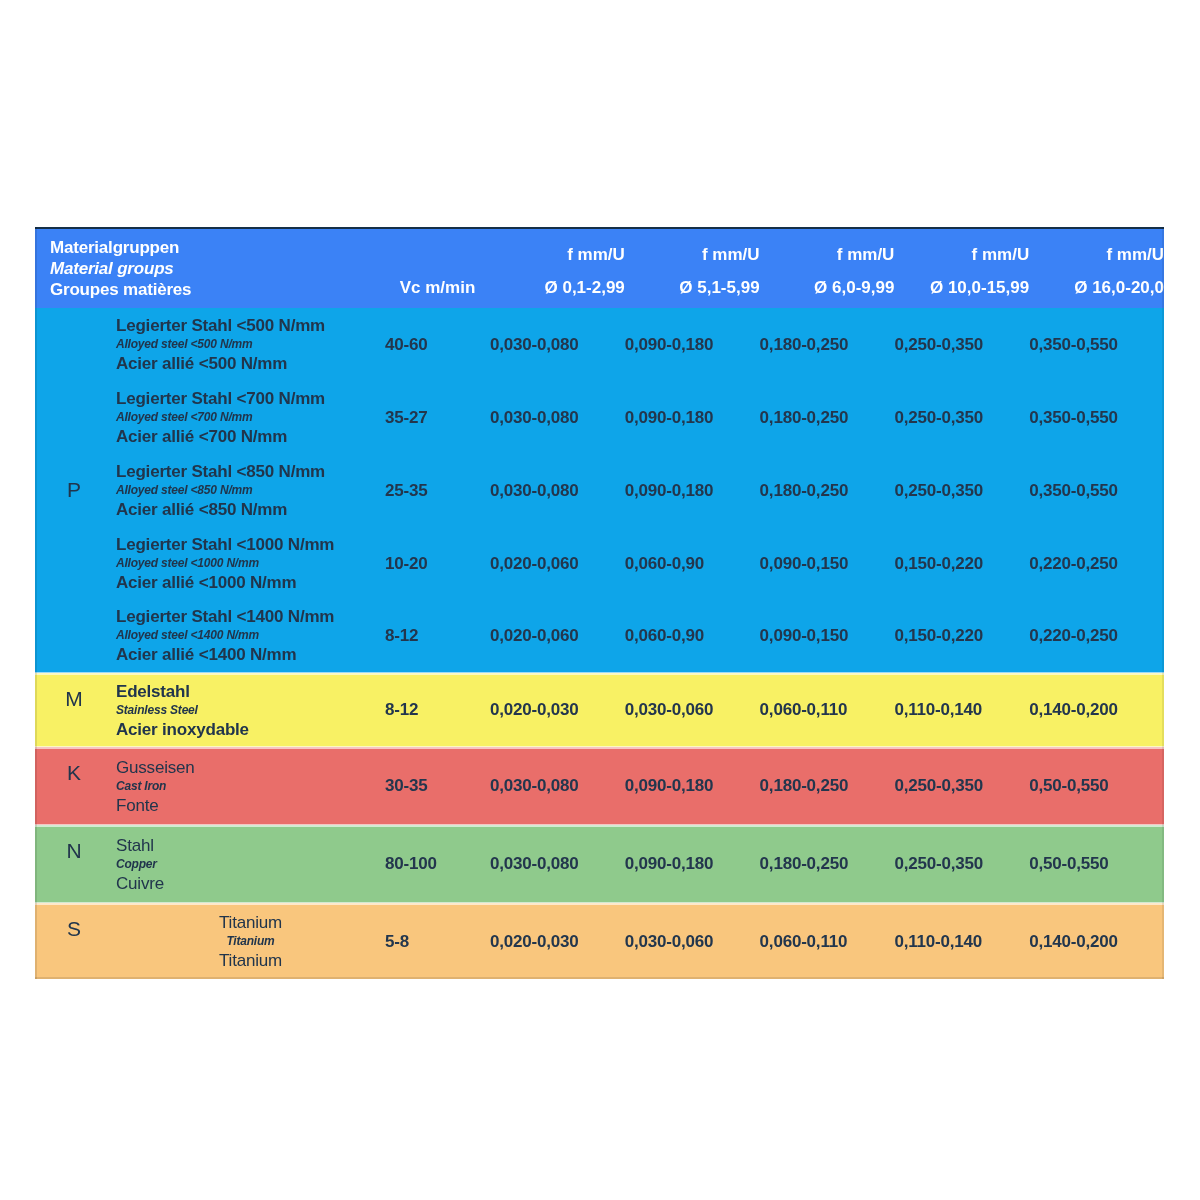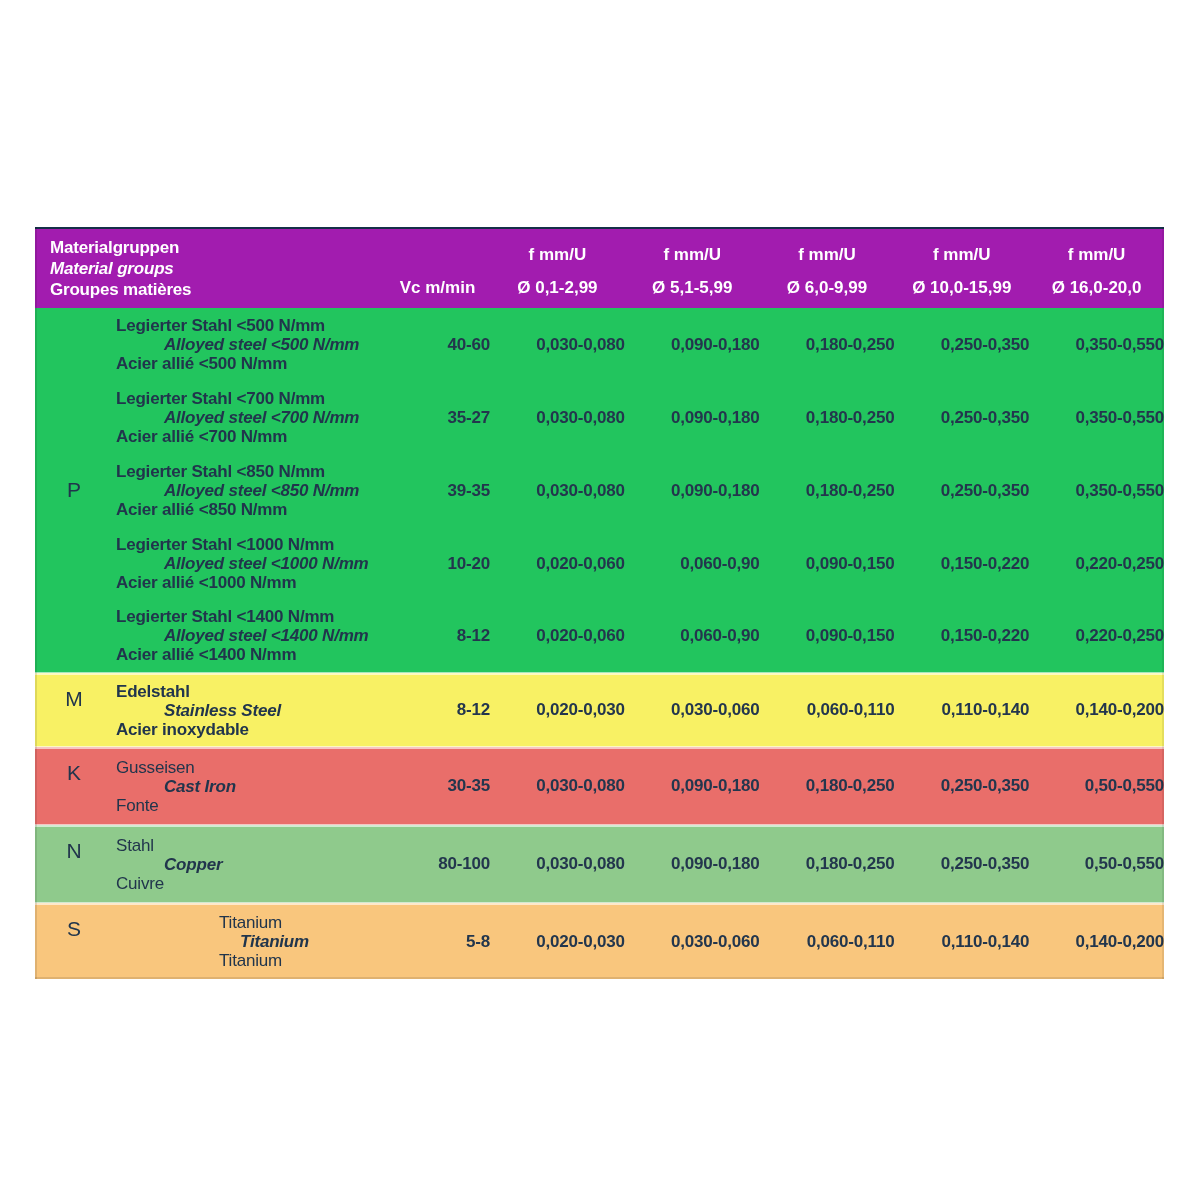--- a/index.html
+++ b/index.html
@@ -9,56 +9,56 @@
   .table-wrap::after { content:""; position:absolute; inset:0; pointer-events:none;
     box-shadow: inset 2px 0 0 rgba(0,0,0,0.10), inset -2px 0 0 rgba(0,0,0,0.08),
                 inset 0 -2px 0 rgba(0,0,0,0.10); }
   table { width:100%; border-collapse:collapse; table-layout:fixed; }
   col.c-letter { width:78px; }
   col.c-mat    { width:272px; }
   col.c-vc     { width:105px; }
 
   
   thead tr { height:74px; }
-  thead th { background:#a21caf; color:#ffffff; font-weight:700; font-size:17px;
+  thead th { background:#3b82f6; color:#ffffff; font-weight:700; font-size:17px;
     vertical-align:bottom; padding-bottom:10px; border-top:2px solid #152f48; }
   th.th-mat { text-align:left; padding:8px 0 8px 15px; vertical-align:middle; }
   th.th-mat .hl { line-height:21px; letter-spacing:-0.2px; }
   th.th-mat .hl.it { font-style:italic; }
   th.th-vc { }
-  th.th-f { text-align:center; }
+  th.th-f { text-align:right; }
   th.th-f .f-lab { margin-bottom:13px; }
 
   
   .band td { vertical-align:middle; }
-  .band-p td { background:#22c55e; }
+  .band-p td { background:#0ea5e9; }
   .band-m td { background:#f8f164; }
   .band-k td { background:#e96e6a; }
   .band-n td { background:#8fca8c; }
   .band-s td { background:#f9c67d;text-align:center; }
   .band-p tr { height:73px; }
   .band-m tr { height:74px; }
   .band-k tr { height:78px; }
   .band-n tr { height:78px; }
   .band-s tr { height:76px; }
   .sep td { border-top:3px solid rgba(255,255,255,0.60); }
 
   td.letter { text-align:center; color:#21354c; font-size:21px; }
   td.letter.top { vertical-align:top; padding-top:12px; }
   td.letter.mid { vertical-align:middle; }
 
   td.mat { padding-left:3px; color:#21354c; }
   td.mat .l1, td.mat .l3 { font-size:17px; line-height:19px; font-weight:400;
     letter-spacing:-0.2px; }
-  td.mat .l2 { font-size:17px; line-height:19px; font-weight:700; font-style:italic;
-    letter-spacing:-0.2px;margin-left:48px; }
+  td.mat .l2 { font-size:12px; line-height:19px; font-weight:700; font-style:italic;
+    letter-spacing:-0.2px; }
   .band-p td.mat .l1, .band-p td.mat .l3,
   .band-m td.mat .l1, .band-m td.mat .l3 { font-weight:700; }
 
-  td.num { text-align:right; color:#23364d; font-size:17px; font-weight:700;
+  td.num { text-align:left; color:#23364d; font-size:17px; font-weight:700;
     letter-spacing:-0.2px; }
 </style>
 </head>
 <body>
 
 <div class="table-wrap">
 <table>
   <colgroup>
     <col class="c-letter">
         <col class="c-mat">
@@ -129,21 +129,21 @@
       <td class="num">0,180-0,250</td>
       <td class="num">0,250-0,350</td>
       <td class="num">0,350-0,550</td>
     </tr>
     <tr>
       <td class="mat">
         <div class="l1">Legierter Stahl &lt;850 N/mm</div>
         <div class="l2">Alloyed steel &lt;850 N/mm</div>
         <div class="l3">Acier allié &lt;850 N/mm</div>
       </td>
-      <td class="num">39-35</td>
+      <td class="num">25-35</td>
       <td class="num">0,030-0,080</td>
       <td class="num">0,090-0,180</td>
       <td class="num">0,180-0,250</td>
       <td class="num">0,250-0,350</td>
       <td class="num">0,350-0,550</td>
     </tr>
     <tr>
       <td class="mat">
         <div class="l1">Legierter Stahl &lt;1000 N/mm</div>
         <div class="l2">Alloyed steel &lt;1000 N/mm</div>

